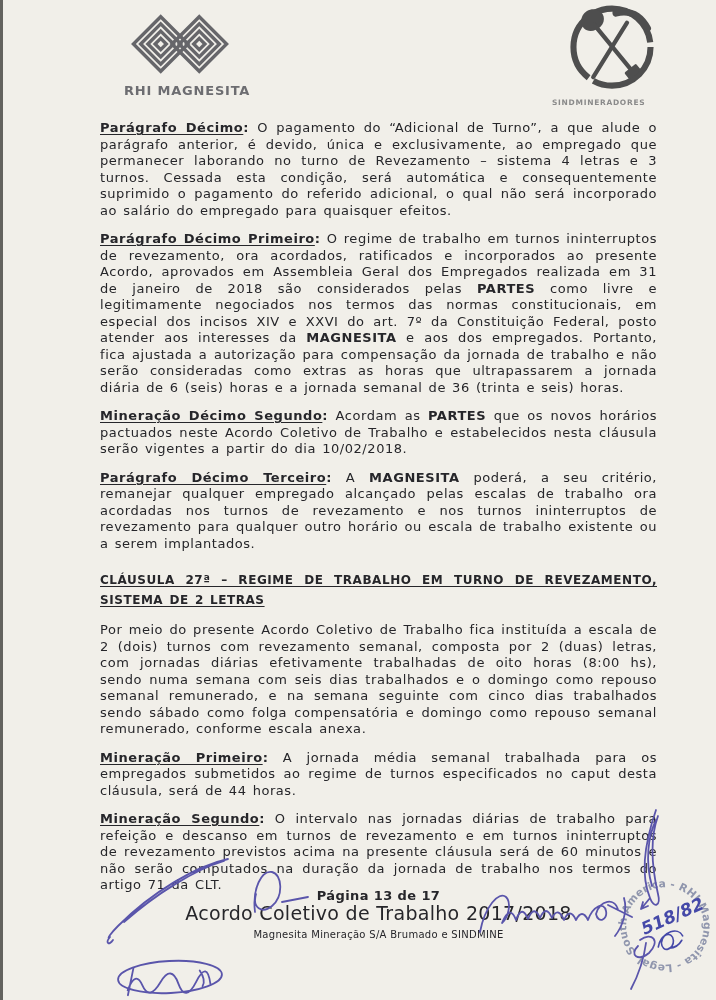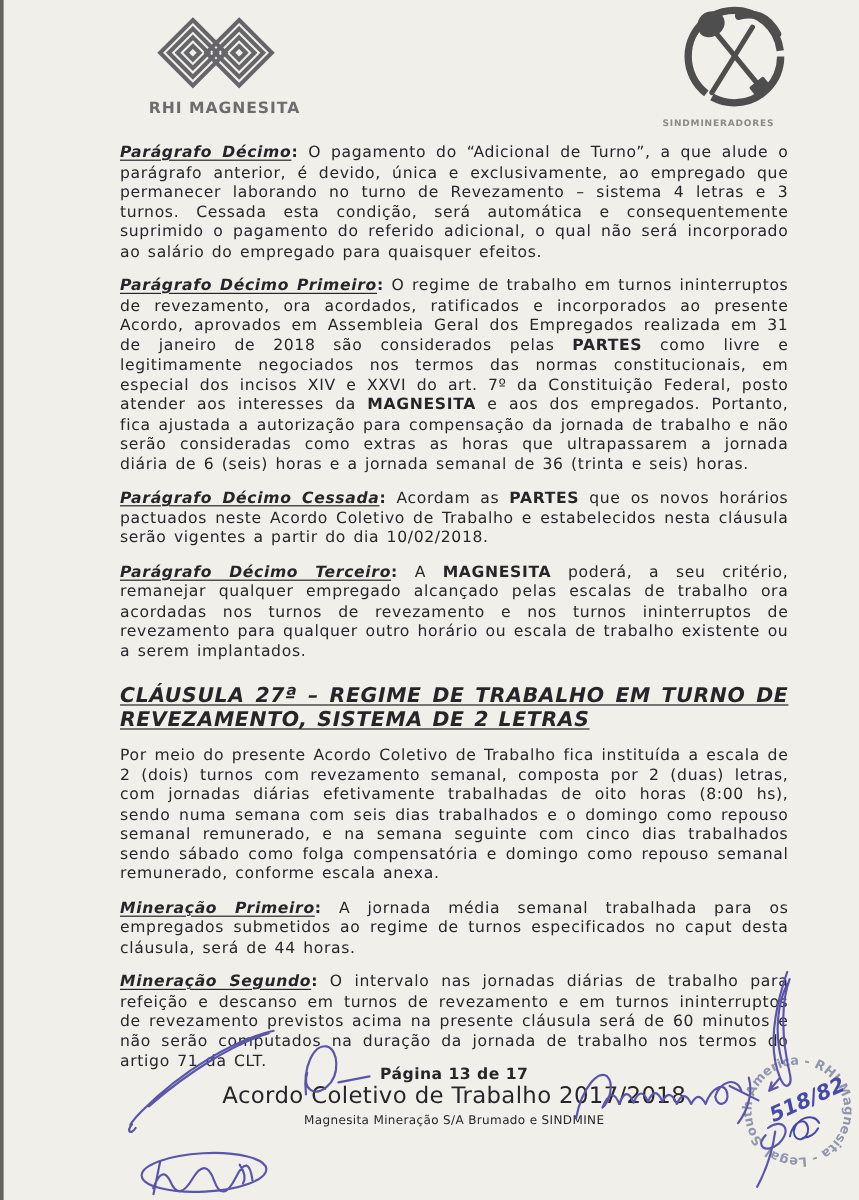--- a/index.html
+++ b/index.html
@@ -31,24 +31,24 @@
     filter:blur(.4px);white-space:nowrap;font-weight:600;
   }
   
   .doc-body{
     position:absolute;left:100px;top:120px;width:557px;
     font-size:13px;line-height:16.5px;letter-spacing:.55px;word-spacing:1.5px;
     text-align:justify;
   }
   .doc-body p{margin:0 0 12px 0;}
   .doc-body .b{font-weight:700;}
-  .doc-body .u{text-decoration:underline;text-underline-offset:2px;text-decoration-thickness:1.3px;font-style:italic;}
+  .doc-body .u{text-decoration:underline;text-underline-offset:2px;text-decoration-thickness:1.3px;}
   .clause-heading{
     margin-top:18px !important;
-    font-size:17px;line-height:20px;font-weight:700;
+    font-size:12px;line-height:20px;font-weight:700;
   }
   
   .footer{
     position:absolute;left:100px;top:888px;width:557px;text-align:center;
   }
   .page-num{font-size:13px;font-weight:700;letter-spacing:.4px;}
   .doc-title{font-size:19px;line-height:21px;letter-spacing:.3px;}
   .doc-parties{font-size:10px;line-height:21px;letter-spacing:.3px;}
   
   .annotations{
@@ -109,21 +109,21 @@
       <g transform="translate(72,74) rotate(51)">
         <rect x="-4.5" y="-8" width="9" height="16" fill="#4e4e4e" rx="1.5"></rect>
       </g>
     </svg>
     <div class="union-caption">SINDMINERADORES</div>
   </div>
 
   <main class="doc-body">
       <p><span class="b u">Parágrafo Décimo</span><span class="b">:</span><span> O pagamento do “Adicional de Turno”, a que alude o parágrafo anterior, é devido, única e exclusivamente, ao empregado que permanecer laborando no turno de Revezamento – sistema 4 letras e 3 turnos. Cessada esta condição, será automática e consequentemente suprimido o pagamento do referido adicional, o qual não será incorporado ao salário do empregado para quaisquer efeitos.</span></p>
       <p><span class="b u">Parágrafo Décimo Primeiro</span><span class="b">:</span><span> O regime de trabalho em turnos ininterruptos de revezamento, ora acordados, ratificados e incorporados ao presente Acordo, aprovados em Assembleia Geral dos Empregados realizada em 31 de janeiro de 2018 são considerados pelas </span><span class="b">PARTES</span><span> como livre e legitimamente negociados nos termos das normas constitucionais, em especial dos incisos XIV e XXVI do art. 7º da Constituição Federal, posto atender aos interesses da </span><span class="b">MAGNESITA</span><span> e aos dos empregados. Portanto, fica ajustada a autorização para compensação da jornada de trabalho e não serão consideradas como extras as horas que ultrapassarem a jornada diária de 6 (seis) horas e a jornada semanal de 36 (trinta e seis) horas.</span></p>
-      <p><span class="b u">Parágrafo Décimo Cessada</span><span class="b">:</span><span> Acordam as </span><span class="b">PARTES</span><span> que os novos horários pactuados neste Acordo Coletivo de Trabalho e estabelecidos nesta cláusula serão vigentes a partir do dia 10/02/2018.</span></p>
+      <p><span class="b u">Mineração Décimo Segundo</span><span class="b">:</span><span> Acordam as </span><span class="b">PARTES</span><span> que os novos horários pactuados neste Acordo Coletivo de Trabalho e estabelecidos nesta cláusula serão vigentes a partir do dia 10/02/2018.</span></p>
       <p><span class="b u">Parágrafo Décimo Terceiro</span><span class="b">:</span><span> A </span><span class="b">MAGNESITA</span><span> poderá, a seu critério, remanejar qualquer empregado alcançado pelas escalas de trabalho ora acordadas nos turnos de revezamento e nos turnos ininterruptos de revezamento para qualquer outro horário ou escala de trabalho existente ou a serem implantados.</span></p>
       <p class="clause-heading"><span class="b u">CLÁUSULA 27ª – REGIME DE TRABALHO EM TURNO DE REVEZAMENTO, SISTEMA DE 2 LETRAS</span></p>
       <p><span>Por meio do presente Acordo Coletivo de Trabalho fica instituída a escala de 2 (dois) turnos com revezamento semanal, composta por 2 (duas) letras, com jornadas diárias efetivamente trabalhadas de oito horas (8:00 hs), sendo numa semana com seis dias trabalhados e o domingo como repouso semanal remunerado, e na semana seguinte com cinco dias trabalhados sendo sábado como folga compensatória e domingo como repouso semanal remunerado, conforme escala anexa.</span></p>
       <p><span class="b u">Mineração Primeiro</span><span class="b">:</span><span> A jornada média semanal trabalhada para os empregados submetidos ao regime de turnos especificados no caput desta cláusula, será de 44 horas.</span></p>
       <p><span class="b u">Mineração Segundo</span><span class="b">:</span><span> O intervalo nas jornadas diárias de trabalho para refeição e descanso em turnos de revezamento e em turnos ininterruptos de revezamento previstos acima na presente cláusula será de 60 minutos e não serão computados na duração da jornada de trabalho nos termos do artigo 71 da CLT.</span></p>
     </main>
 
   <footer class="footer">
     <div class="page-num">Página 13 de 17</div>
     <div class="doc-title">Acordo Coletivo de Trabalho 2017/2018</div>

